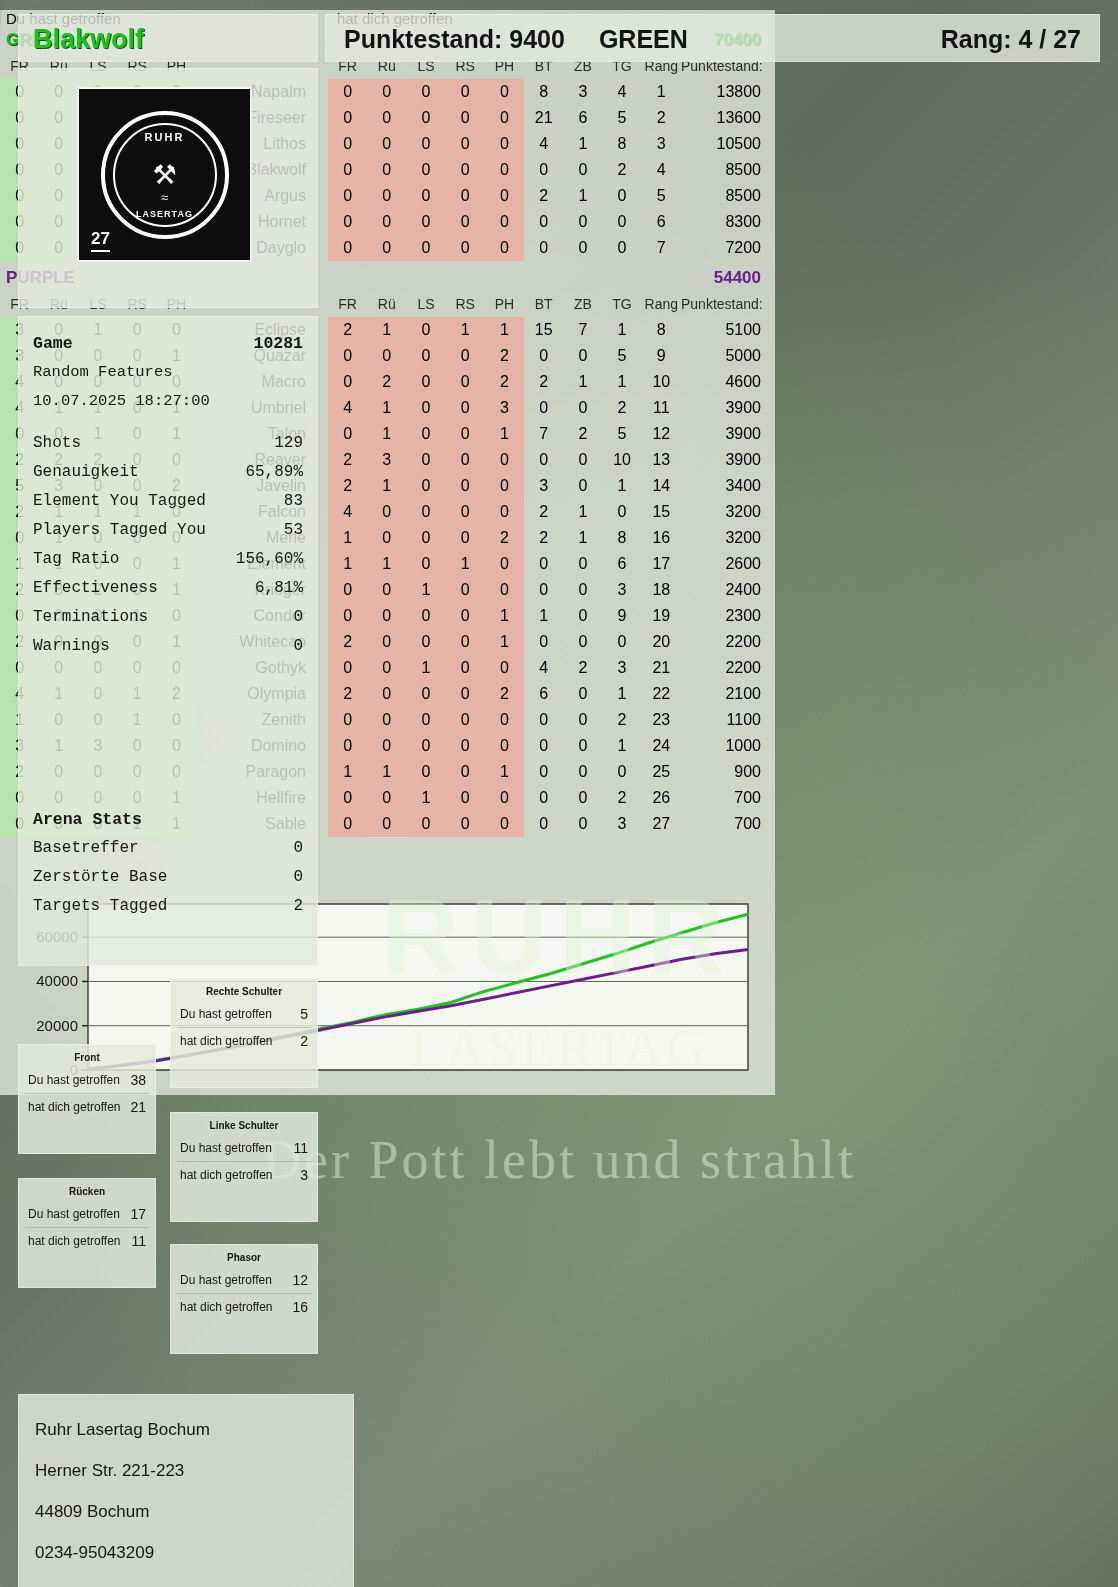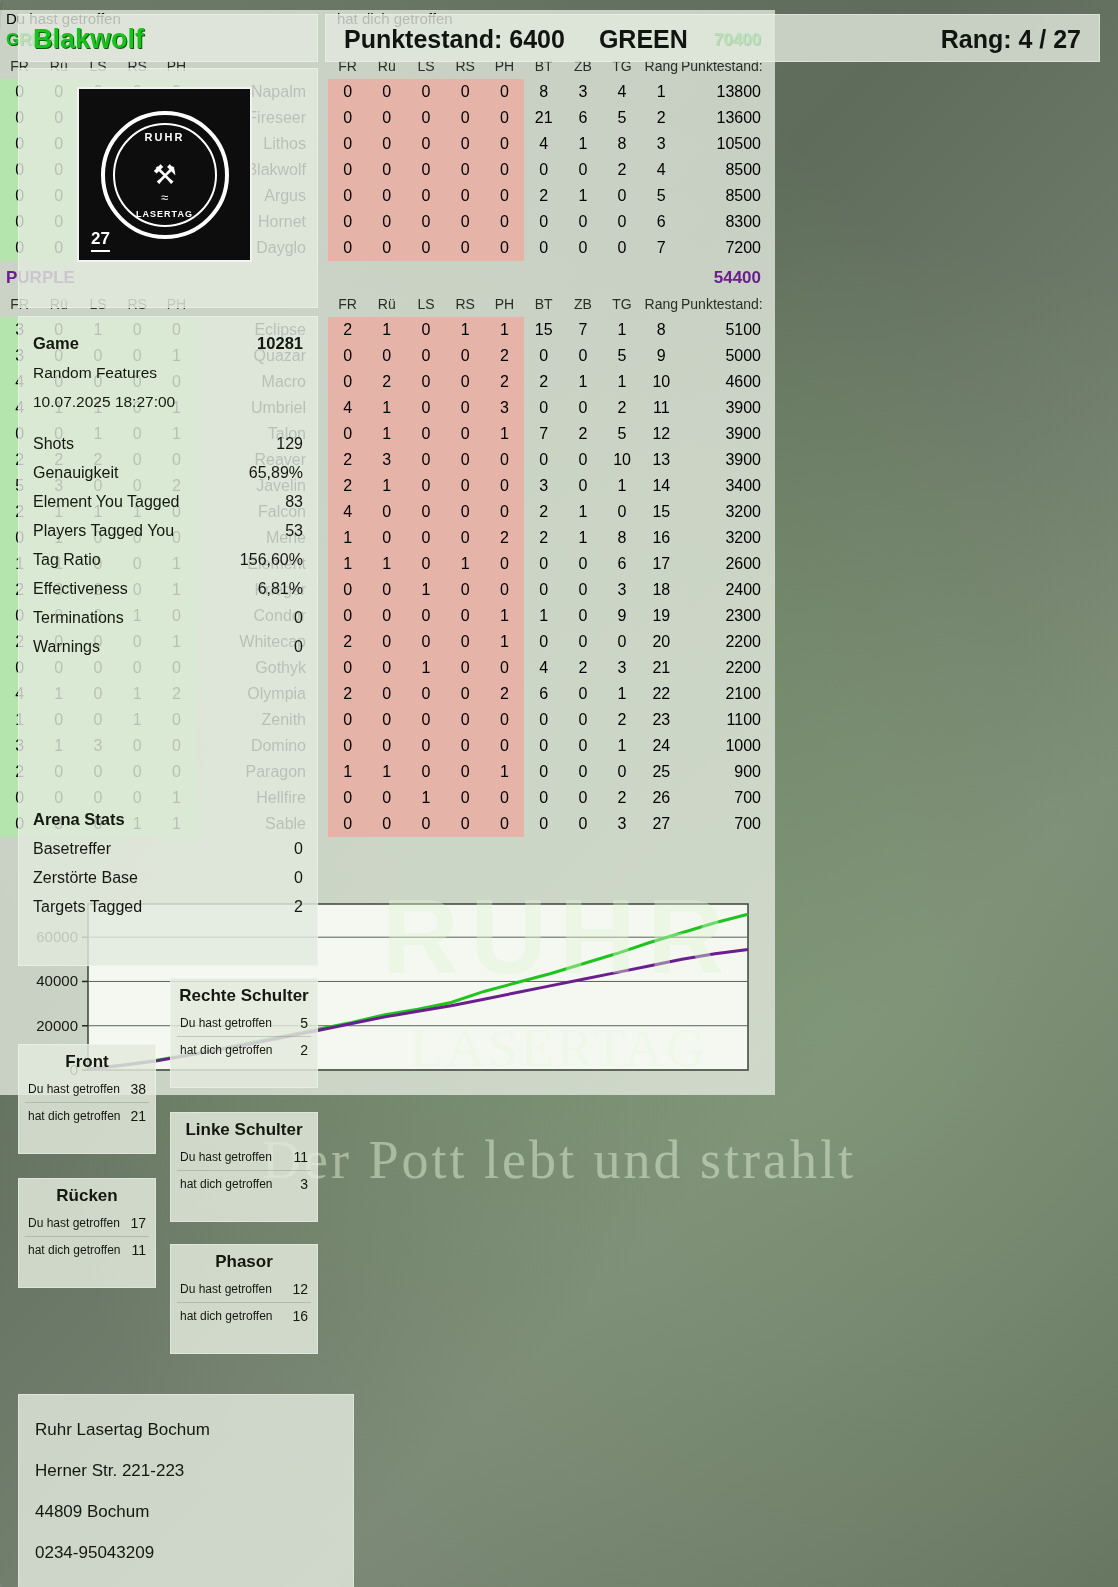--- a/index.html
+++ b/index.html
@@ -75,29 +75,29 @@
   .hammers {
     position:absolute; left:50%; top:50%; transform:translate(-50%,-50%);
     color:#fff; font-size:27px; line-height:27px;
   }
   .wave { position:absolute; left:50%; bottom:20px; transform:translateX(-50%); color:#fff; font-size:13px; }
   .logo-num {
     position:absolute; left:12px; bottom:8px; color:#fff; font-size:17px; font-weight:bold;
     border-bottom:2px solid #fff; padding-bottom:1px;
   }
 
-  #game-panel { left:18px; top:316px; width:300px; height:650px; padding:12px 14px; }
+  #game-panel { left:18px; top:316px; width:300px; height:650px; padding:12px 14px;font-family:Liberation Mono, monospace; }
   .kv { display:flex; justify-content:space-between; font-size:16px; color:#15180f; line-height:29px; }
   .kv.b { font-weight:bold; font-size:16.5px; }
   .sec-gap { height:13px; }
   .plain { font-size:15.5px; color:#15180f; line-height:29px; }
 
   
   .zone { position:absolute; background:rgba(226,233,221,0.84); border:1px solid rgba(255,255,255,0.35); }
-  .zone .ztitle { text-align:center; font-weight:bold; font-size:17px; color:#15180f; padding:7px 0 6px; }
+  .zone .ztitle { text-align:center; font-weight:bold; font-size:10px; color:#15180f; padding:7px 0 6px; }
   .zone .zrow { display:flex; justify-content:space-between; align-items:center; font-size:12px; color:#15180f; padding:3px 9px; }
   .zone .zrow .v { font-size:14px; }
   .zone .zdiv { height:1px; background:rgba(120,130,115,0.35); margin:2px 6px; }
   #zone-rs { left:170px; top:978px; width:148px; height:110px; }
   #zone-front { left:18px; top:1044px; width:138px; height:110px; }
   #zone-ls { left:170px; top:1112px; width:148px; height:110px; }
   #zone-back { left:18px; top:1178px; width:138px; height:110px; }
   #zone-ph { left:170px; top:1244px; width:148px; height:110px; }
 
   
@@ -139,21 +139,21 @@
     <span>RUHR</span>
     <span class="sub">LASERTAG</span>
     <span class="sub">Der Pott lebt und strahlt</span>
   </div>
 
   <div class="panel" id="hdr-name">
     <div class="nm">Blakwolf</div>
   </div>
   <div class="panel" id="hdr-main">
     <div class="row">
-      <span class="score">Punktestand: 6400</span>
+      <span class="score">Punktestand: 9400</span>
       <span class="team">GREEN</span>
       <span class="rank">Rang: 4 / 27</span>
     </div>
   </div>
 
   <div class="panel" id="logo-panel">
     <div class="logo-box">
       <div class="logo-ring">
         <div class="inner">
           <div class="top-txt">RUHR</div>

